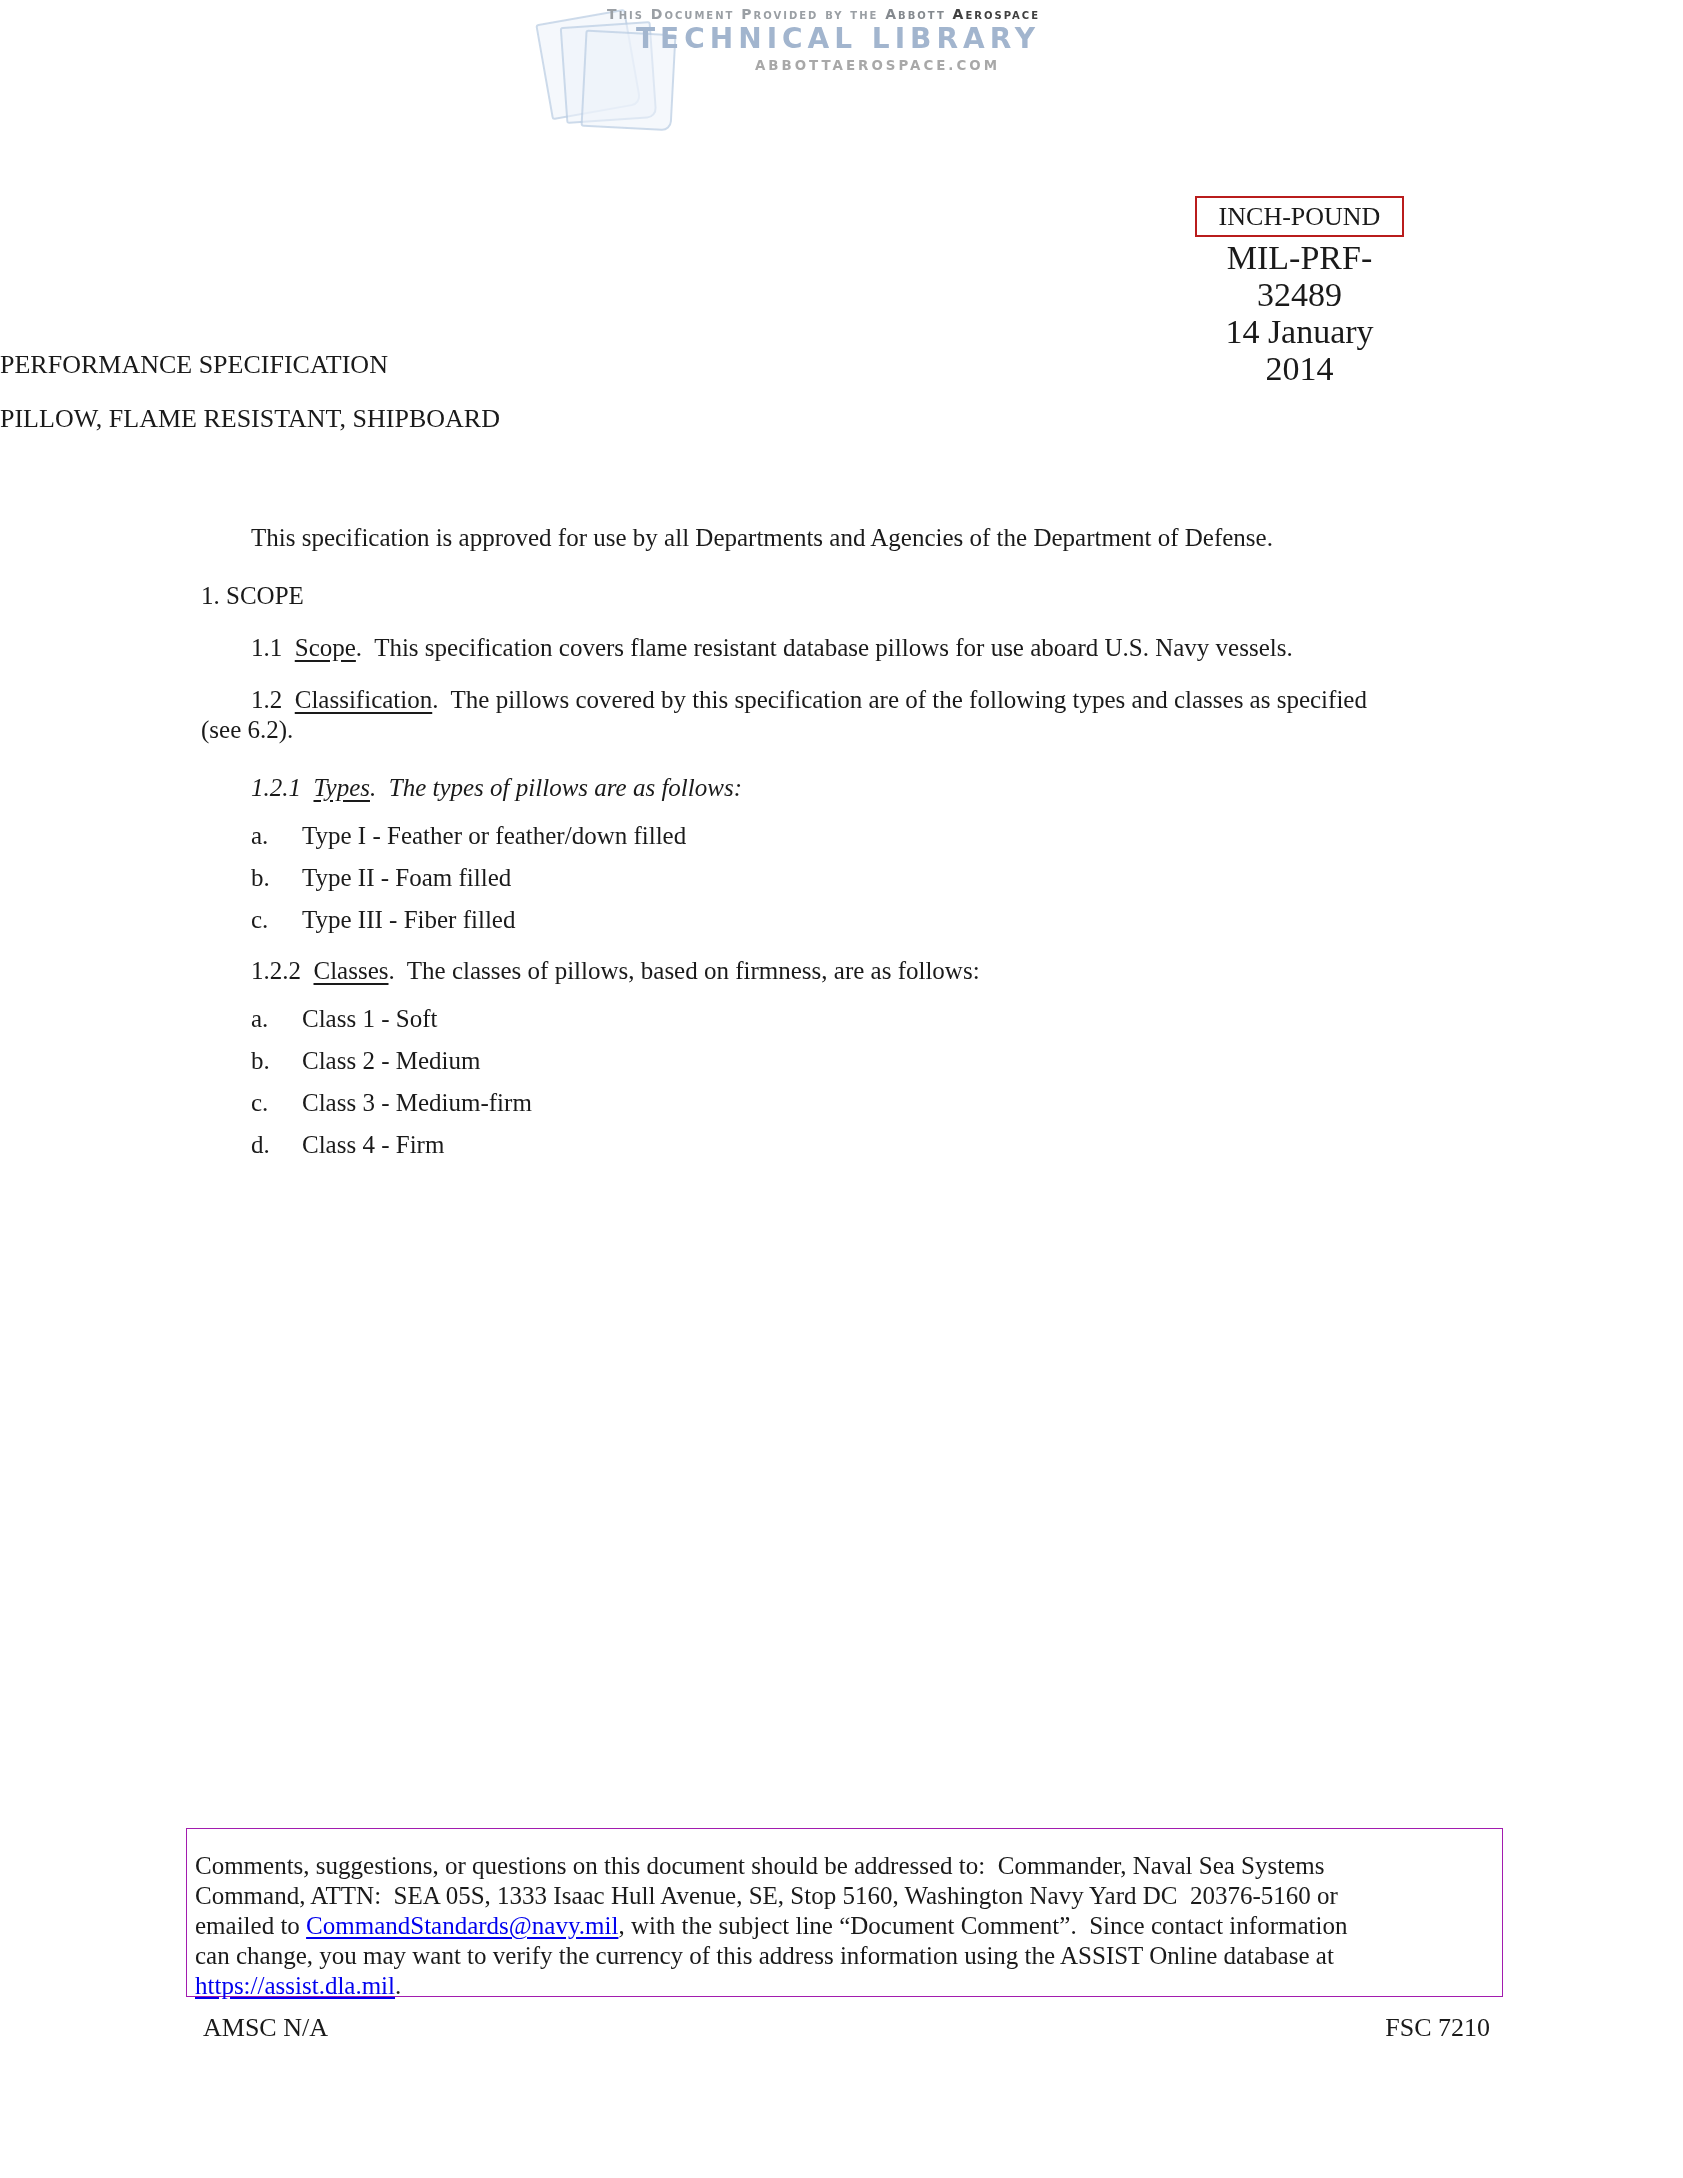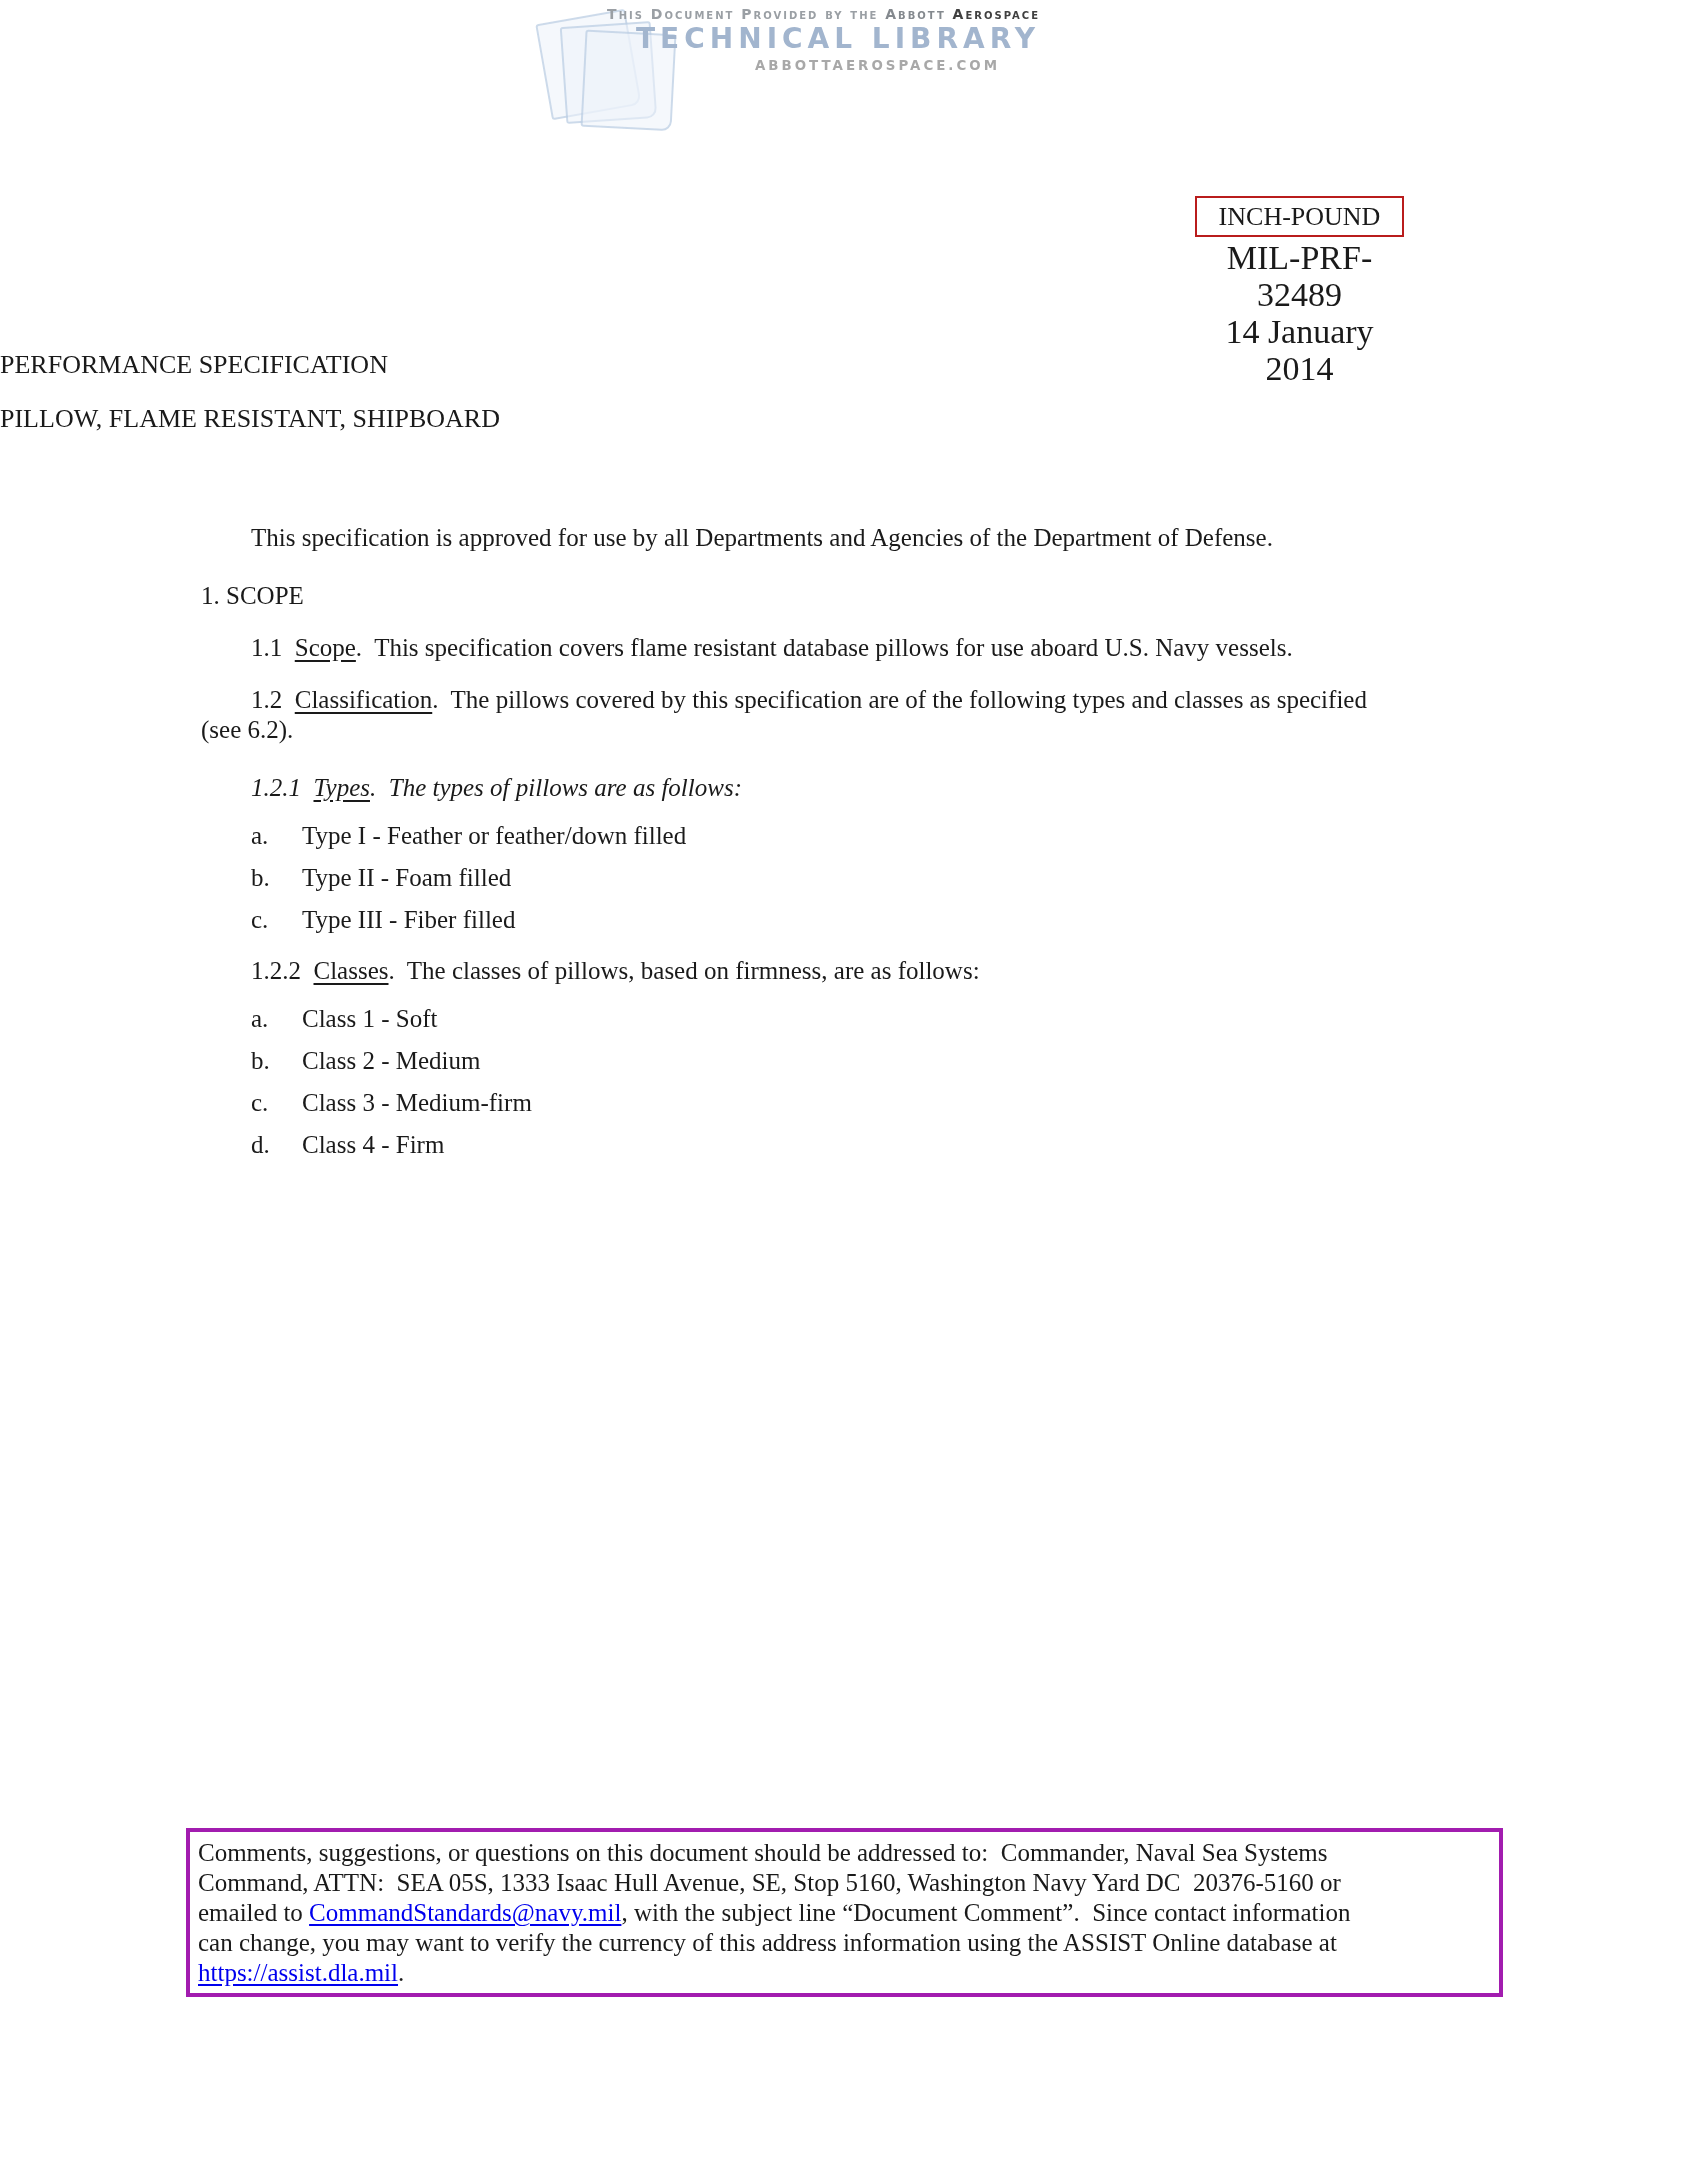--- a/index.html
+++ b/index.html
@@ -64,21 +64,21 @@
   .p121 { margin-top: 28px; font-style: italic; }
   .p122 { margin-top: 21px; }
   .term { text-decoration: underline; text-underline-offset: 4px; }
   .li { margin-top: 12px; padding-left: 50px; text-indent: 0; }
   .li-first { margin-top: 18px; }
   .li .letter { display: inline-block; width: 51px; white-space: pre-wrap; }
 
   
   .comment-box {
     position: absolute; left: 186px; top: 1828px; width: 1317px; height: 169px;
-    border: 4px solid #a21caf; padding: 6px 8px 8px 8px;
+    border: 1px solid #a21caf; padding: 22px 8px 8px 8px;
     font-size: 25px; line-height: 30px;
   }
   .comment-box .line { white-space: nowrap; }
   a.link { color: #0000EE; text-decoration: underline; text-underline-offset: 3px; cursor: pointer; }
 
   
   .footer {
     position: absolute; left: 203px; top: 2013px; width: 1287px;
     display: flex; justify-content: space-between; line-height: 30px; font-size: 26px;
   }
@@ -134,15 +134,19 @@
   </div>
 
   <div class="comment-box">
     <div class="line" data-bind="comment_box.line1">Comments, suggestions, or questions on this document should be addressed to:  Commander, Naval Sea Systems</div>
     <div class="line" data-bind="comment_box.line2">Command, ATTN:  SEA 05S, 1333 Isaac Hull Avenue, SE, Stop 5160, Washington Navy Yard DC  20376-5160 or</div>
     <div class="line"><span data-bind="comment_box.line3_pre">emailed to </span><a class="link" data-bind="comment_box.email_link">CommandStandards@navy.mil</a><span data-bind="comment_box.line3_post">, with the subject line “Document Comment”.  Since contact information</span></div>
     <div class="line" data-bind="comment_box.line4">can change, you may want to verify the currency of this address information using the ASSIST Online database at</div>
     <div class="line"><a class="link" data-bind="comment_box.line5_link">https://assist.dla.mil</a><span data-bind="comment_box.line5_post">.</span></div>
   </div>
 
+  <div class="footer">
+    <span data-bind="footer.left">AMSC N/A</span>
+    <span data-bind="footer.right">FSC 7210</span>
+  </div>
 
 </div>
 
 
 </body></html>

